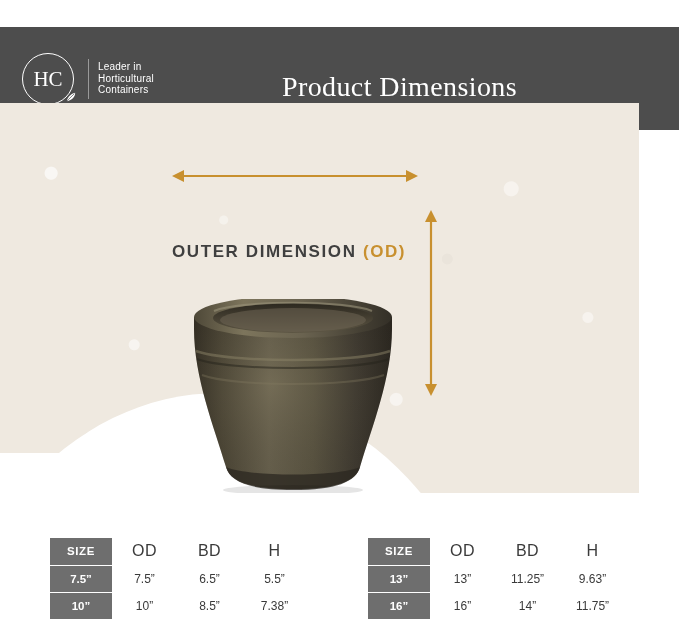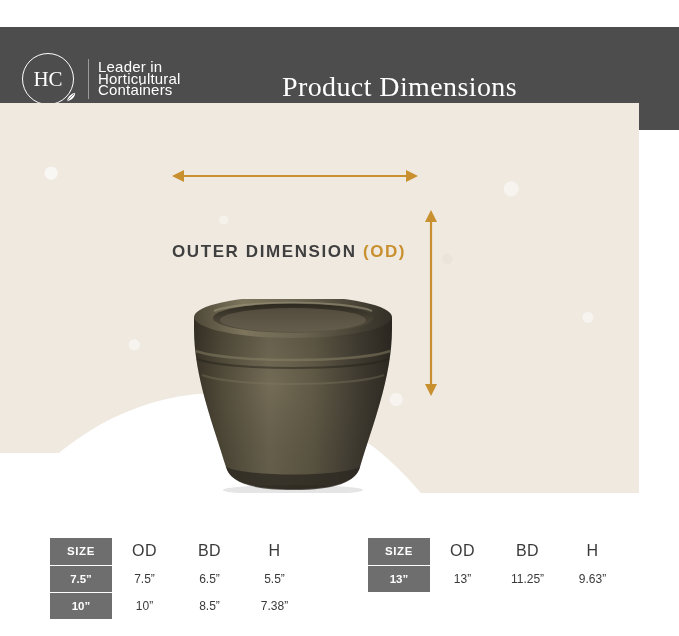--- a/index.html
+++ b/index.html
@@ -39,21 +39,21 @@
     line-height: 1;
   }
   .logo-divider {
     position: absolute; left: 66px; top: 6px;
     width: 1px; height: 40px; background: #9a9a9a;
   }
   .logo-text {
     position: absolute; left: 76px; top: 8px;
     width: 100px;
     color: #ffffff;
-    font-size: 15px;
+    font-size: 10px;
     line-height: 11.5px;
     letter-spacing: 0.2px;
   }
   .logo-leaf {
     position: absolute; right: -3px; bottom: 2px;
     width: 10px; height: 10px;
   }
   .header-title {
     position: absolute; left: 0; top: 8px;
     width: 679px; height: 103px;
@@ -296,16 +296,22 @@
         <th class="col-head">OD</th>
         <th class="col-head">BD</th>
         <th class="col-head">H</th>
       </tr>
       <tr class="row-sep">
         <td class="size-cell">13”</td>
         <td class="val">13”</td>
         <td class="val">11.25”</td>
         <td class="val">9.63”</td>
       </tr>
+      <tr>
+        <td class="size-cell">16”</td>
+        <td class="val">16”</td>
+        <td class="val">14”</td>
+        <td class="val">11.75”</td>
+      </tr>
     </tbody>
   </table>
 
 </div>
 
 </body></html>

